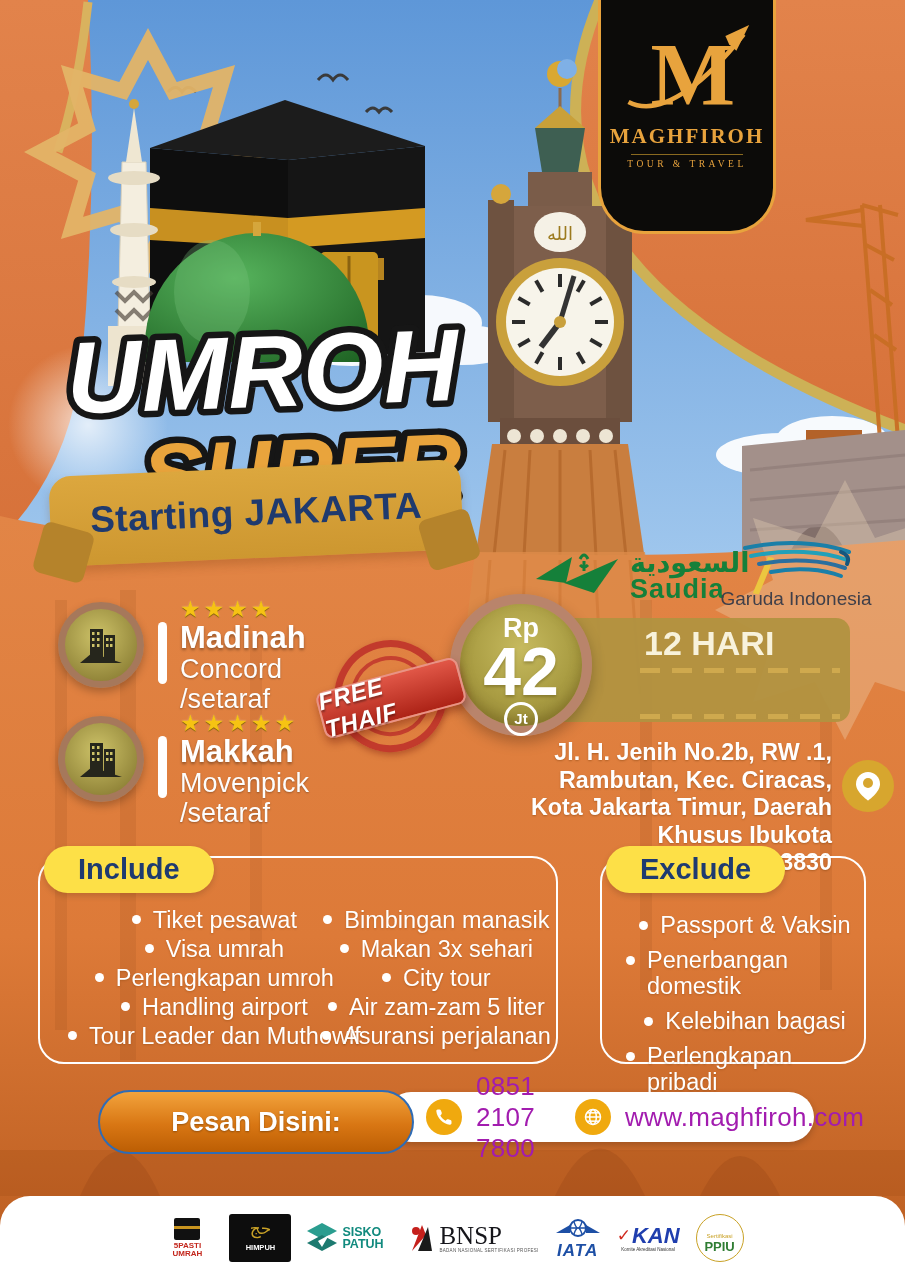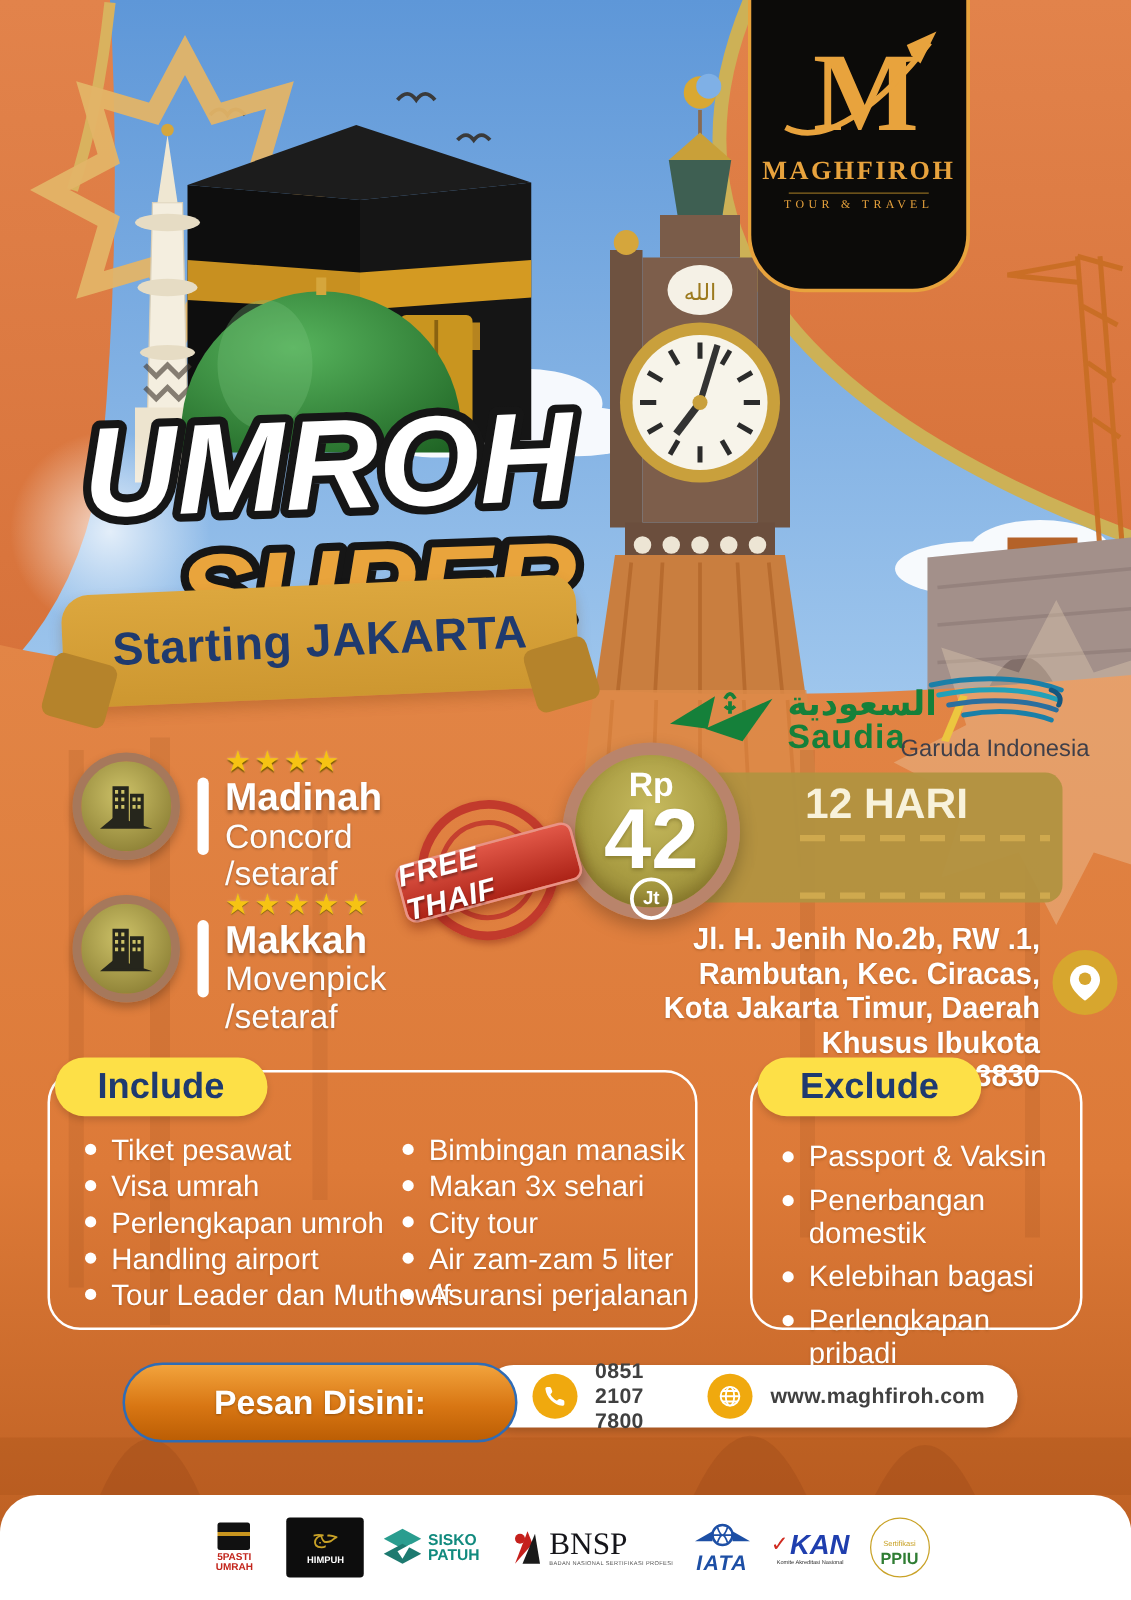--- a/index.html
+++ b/index.html
@@ -92,35 +92,35 @@
     background:#d7a62e;display:flex;align-items:center;justify-content:center;z-index:4;}
   
   .ie-box{position:absolute;top:856px;height:208px;border:2px solid #fff;border-radius:26px;z-index:4;}
   .inc{left:38px;width:520px;} .exc{left:600px;width:266px;}
   .ie-pill{position:absolute;left:4px;top:-12px;background:#fde047;border-radius:30px;
     padding:7px 34px;font-size:29px;font-weight:800;color:#1e3a70;
     box-shadow:0 3px 6px rgba(0,0,0,.15);}
   .ie-list{position:absolute;margin:0;padding:0;list-style:none;}
   .inc-col1{left:28px;top:48px;} .inc-col2{left:282px;top:48px;} .exc-col{left:24px;top:54px;}
   .ie-list li{display:flex;gap:12px;color:#fff;font-size:23.5px;line-height:29px;
-    text-shadow:0 1px 2px rgba(120,60,10,.35);}
+    text-shadow:0 1px 2px rgba(120,60,10,.35);justify-content:center;}
   .exc-col li{line-height:26px;margin-bottom:9px;}
   .dot{width:9px;height:9px;border-radius:50%;background:#fff;margin-top:9px;flex:none;}
   
   .contact{position:absolute;left:98px;top:1090px;width:716px;height:54px;z-index:5;}
   .contact-white{position:absolute;left:288px;top:2px;right:0;bottom:2px;background:#fff;
     border-radius:999px;display:flex;align-items:center;gap:14px;padding:0 26px 0 40px;
     box-shadow:0 3px 7px rgba(0,0,0,.2);}
   .contact-orange{position:absolute;left:0;top:0;width:316px;height:64px;border-radius:999px;
     background:linear-gradient(180deg,#f2a33c,#d87613 55%,#bc5e04);
     border:2.5px solid #2f6cb5;display:flex;align-items:center;justify-content:center;}
   .contact-label{font-size:27px;font-weight:800;color:#fff;text-shadow:0 1px 2px rgba(0,0,0,.3);}
   .cicon{width:36px;height:36px;border-radius:50%;background:#f0a90e;flex:none;
     display:flex;align-items:center;justify-content:center;}
-  .contact-phone,.contact-site{font-size:17px;font-weight:700;color:#404040;letter-spacing:.3px;}
+  .contact-phone,.contact-site{font-size:26px;font-weight:400;color:#a21caf;letter-spacing:.3px;}
   .contact-phone{margin-right:26px;}
   
   .footer{position:absolute;left:0;bottom:0;width:905px;height:84px;background:#fff;
     border-radius:30px 30px 0 0;z-index:6;display:flex;align-items:center;
     justify-content:center;gap:16px;}
   .logo-item{display:flex;flex-direction:column;align-items:center;justify-content:center;}
   .lp-kaaba{width:26px;height:22px;background:#111;border-radius:2px;
     background:linear-gradient(180deg,#111 35%,#c9951f 35%,#c9951f 50%,#111 50%);}
   .lp-name{font-size:8px;font-weight:800;color:#c3261c;line-height:8px;width:52px;text-align:center;margin-top:2px;}
   .himpuh-box{width:62px;height:48px;background:#0d0d0d;border-radius:3px;text-align:center;}

